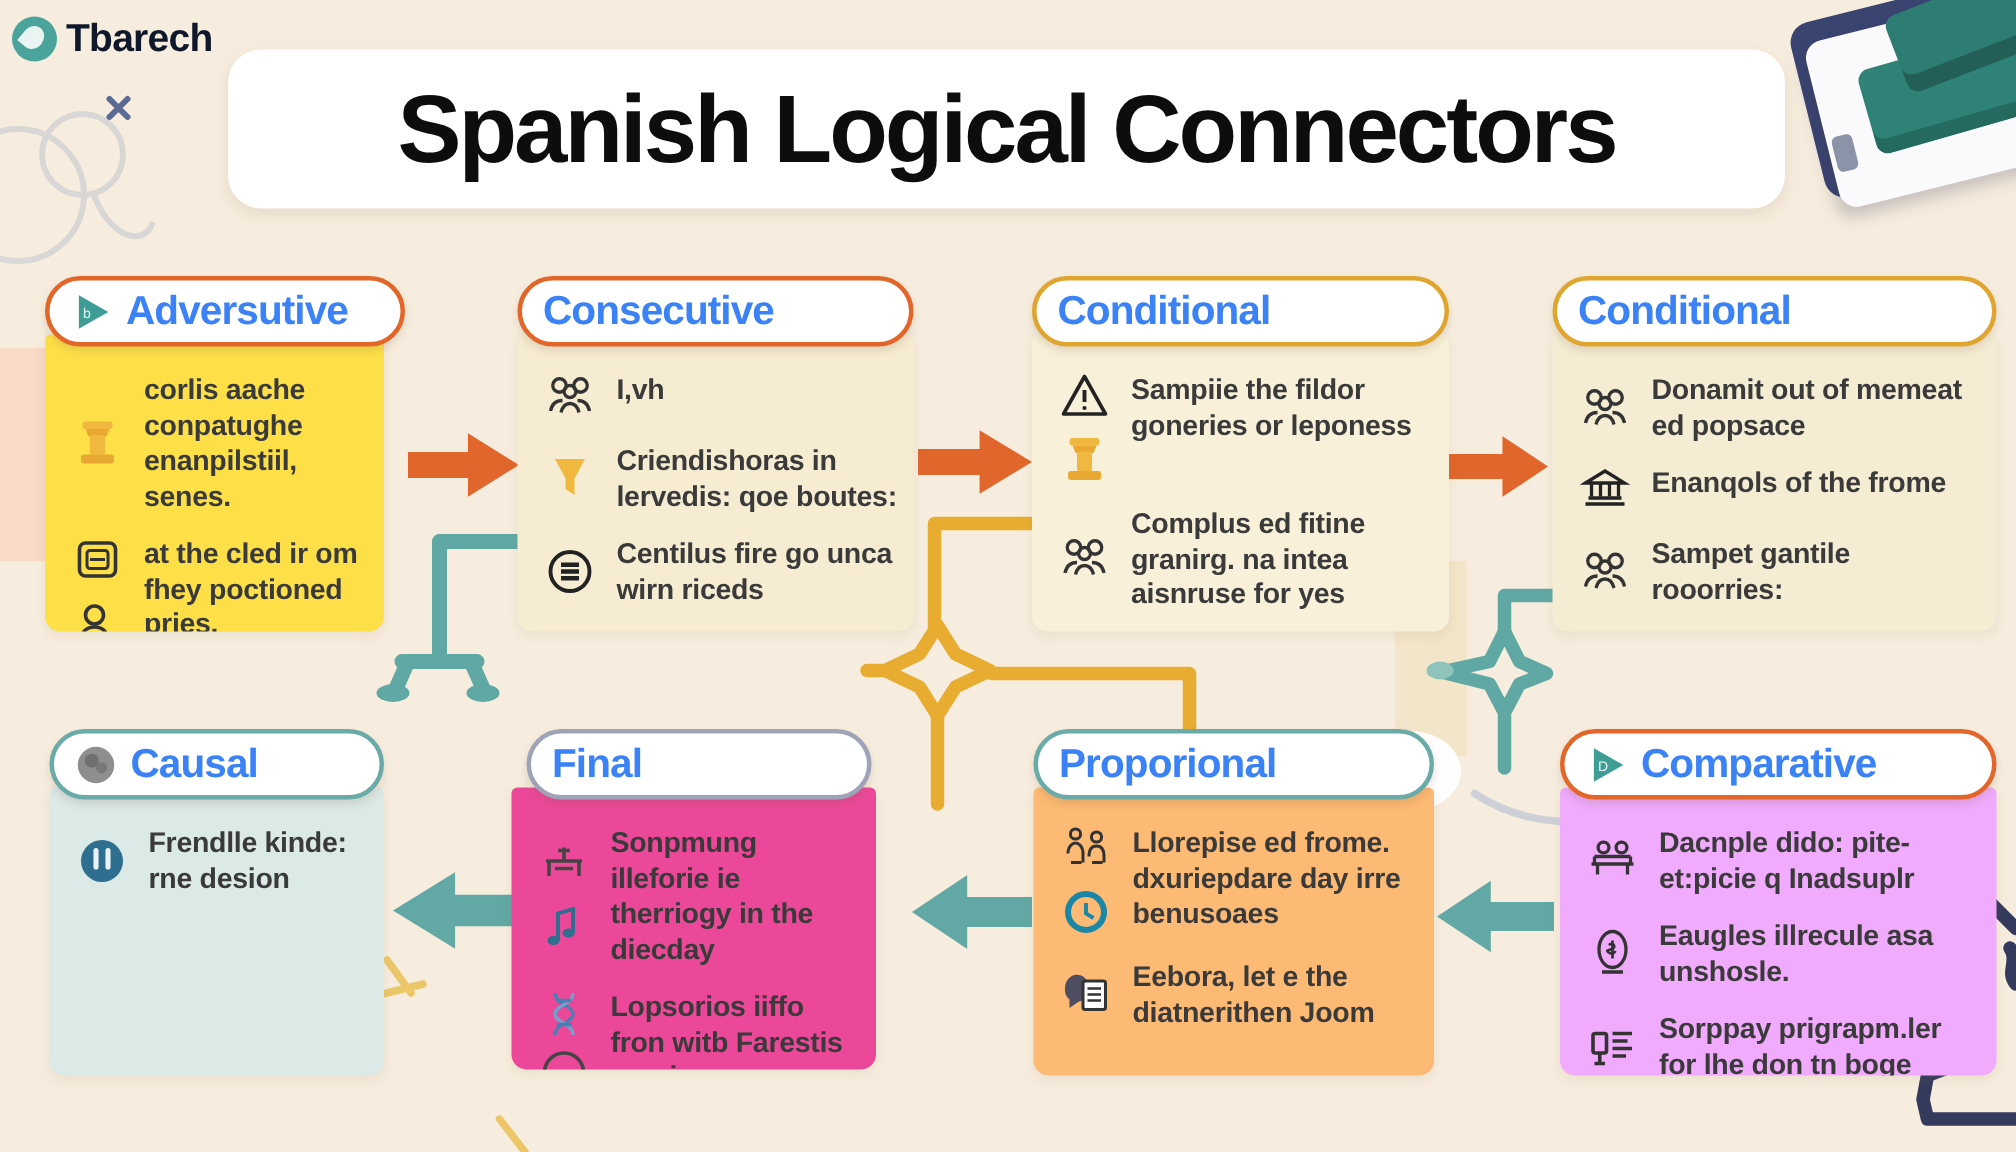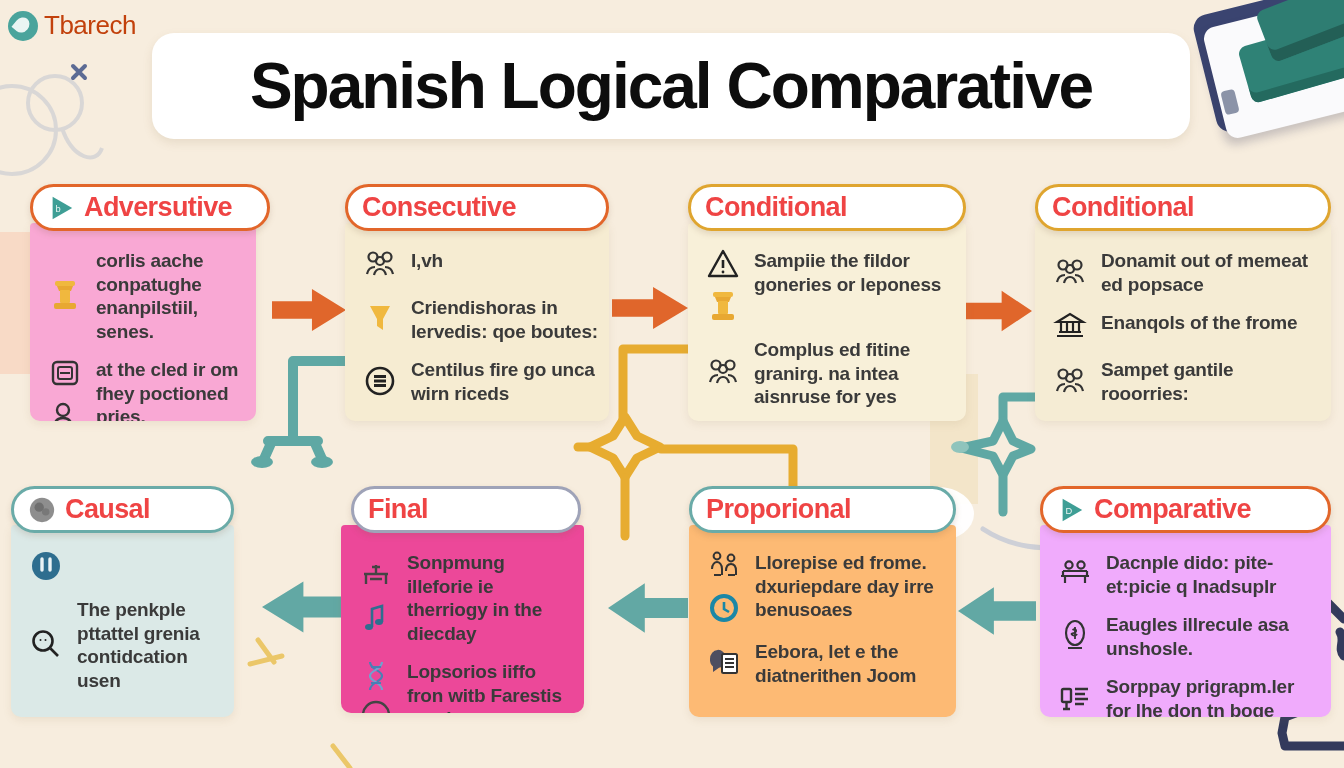--- a/index.html
+++ b/index.html
@@ -7,51 +7,51 @@
          background:#F7EDDE;font-family:"Liberation Sans",sans-serif;}
   .patch{position:absolute;}
   .patch1{left:0;top:232px;width:30px;height:142px;background:#F8DAC6;}
   .patch2{left:930px;top:374px;width:48px;height:130px;background:#F3E5C9;}
 
   
   .logo{position:absolute;left:8px;top:10px;display:flex;align-items:center;gap:6px;}
   .logo-mark{width:30px;height:30px;border-radius:50%;background:#4AA49C;position:relative;flex:0 0 auto;}
   .logo-mark::after{content:"";position:absolute;left:7px;top:6px;width:14px;height:16px;
       border-radius:50% 50% 50% 0;background:#EAF5F3;transform:rotate(40deg);}
-  .logo-text{font-size:26px;font-weight:400;color:#c2410c;letter-spacing:-0.5px;text-align:right;}
+  .logo-text{font-size:26px;font-weight:700;color:#0f172a;letter-spacing:-0.5px;text-align:right;}
 
   
   .title-banner{position:absolute;left:152px;top:33px;width:1038px;height:106px;background:#FFFFFF;
       border-radius:22px;display:flex;align-items:center;justify-content:center;
       box-shadow:0 4px 10px rgba(150,120,80,.15);}
   .title-banner h1{margin:0;font-size:64px;font-weight:800;color:#0D0D0D;letter-spacing:-2px;}
 
   
   .card{position:absolute;}
   .card-header{position:relative;z-index:2;height:47px;background:#FFFFFF;border:3px solid #E2662A;
       border-radius:26px;display:flex;align-items:center;gap:9px;padding:0 14px;
       box-shadow:0 3px 6px rgba(120,90,60,.18);box-sizing:border-box;}
-  .card-title{font-size:27px;font-weight:800;color:#ef4444;letter-spacing:-0.6px;white-space:nowrap;}
+  .card-title{font-size:27px;font-weight:800;color:#3b82f6;letter-spacing:-0.6px;white-space:nowrap;}
   .card-body{position:relative;z-index:1;margin-top:-8px;border-radius:4px 4px 10px 10px;
       padding:24px 10px 12px 12px;display:flex;flex-direction:column;gap:13px;
       box-sizing:border-box;box-shadow:0 3px 8px rgba(150,120,80,.12);overflow:hidden;}
   .card-item{display:flex;gap:8px;}
   .icon-col{flex:0 0 46px;display:flex;flex-direction:column;align-items:center;justify-content:center;gap:8px;}
   .icon{width:34px;height:34px;display:block;}
   .icon svg{width:100%;height:100%;display:block;}
   .item-text{font-size:19px;line-height:1.24;font-weight:600;color:#3A3A3A;letter-spacing:-0.2px;padding-top:2px;}
   .hdr-icon{width:28px;height:28px;flex:0 0 auto;}
   .hdr-icon svg{width:100%;height:100%;display:block;}
 
   .card-1{left:30px;top:184px;width:226px;}  .card-1 .card-header{width:240px;}
   .card-1 .card-body{height:198px;}
   .card-2{left:345px;top:184px;width:264px;} .card-2 .card-body{height:198px;}
   .card-3{left:688px;top:184px;width:278px;} .card-3 .card-body{height:198px;}
   .card-4{left:1035px;top:184px;width:296px;}.card-4 .card-body{height:198px;}
-  .card-5{left:11px;top:486px;width:223px;}  .card-5 .card-body{height:192px;}
+  .card-5{left:33px;top:486px;width:223px;}  .card-5 .card-body{height:192px;}
   .card-6{left:341px;top:486px;width:243px;} .card-6 .card-header{margin-left:10px;width:230px;}
   .card-6 .card-body{height:188px;}
   .card-7{left:689px;top:486px;width:267px;} .card-7 .card-body{height:192px;}
   .card-8{left:1040px;top:486px;width:291px;}.card-8 .card-body{height:192px;}
 
   
   .arrow{position:absolute;}
   .arrow-right{clip-path:polygon(0% 32%,54% 32%,54% 6%,100% 50%,54% 94%,54% 68%,0% 68%);}
   .arrow-left{clip-path:polygon(100% 32%,46% 32%,46% 6%,0% 50%,46% 94%,46% 68%,100% 68%);}
   .ar1{left:272px;top:286px;width:74px;height:48px;}
@@ -82,21 +82,21 @@
 
   <div class="patch patch1"></div>
   <div class="patch patch2"></div>
 
   <div class="logo">
     <span class="logo-mark"></span>
     <span class="logo-text">Tbarech</span>
   </div>
 
   <div class="title-banner">
-    <h1>Spanish Logical Comparative</h1>
+    <h1>Spanish Logical Connectors</h1>
   </div>
 
   <div class="books">
     <div class="tablet-back"></div>
     <div class="tablet"></div>
     <div class="book1"></div>
     <div class="book2"></div>
     <div class="clip"></div>
   </div>
 
@@ -157,21 +157,21 @@
 <div class="card card-1">
       <div class="card-header" style="border-color: rgb(226, 102, 42);">
         <span class="hdr-icon">
           <svg viewBox="0 0 30 30">
             <path d="M6 3 L27 15 L6 27 Z" fill="#3E9E95"></path>
             <text x="9" y="19" font-size="10" fill="#E8F5F3">b</text>
           </svg>
         </span>
         <span class="card-title">Adversutive</span>
       </div>
-      <div class="card-body" style="background: #f9a8d4;">
+      <div class="card-body" style="background: #fde047;">
         <div class="card-item">
           <div class="icon-col">
             <span class="icon">
               <svg viewBox="0 0 34 34">
                 <g fill="#F0B83E">
                   <rect x="7" y="3" width="20" height="5" rx="2"></rect>
                   <path d="M9 8h16l-2 5H11z" fill="#E8A832"></path>
                   <rect x="12" y="12" width="10" height="13" rx="1"></rect>
                   <rect x="6" y="25" width="22" height="6" rx="2" fill="#E8A832"></rect>
                 </g>
@@ -342,33 +342,21 @@
       <div class="card-body" style="background: rgb(219, 233, 231);">
         <div class="card-item">
           <div class="icon-col">
             <span class="icon">
               <svg viewBox="0 0 34 34">
                 <circle cx="17" cy="17" r="14" fill="#2E6E8F"></circle>
                 <path d="M13 10v11M21 10v11" stroke="#EAF3F5" stroke-width="3.4" stroke-linecap="round"></path>
               </svg>
             </span>
           </div>
-        </div>
-        <div class="card-item">
-          <div class="icon-col">
-            <span class="icon">
-              <svg viewBox="0 0 34 34" fill="none" stroke="#222" stroke-width="2.6">
-                <circle cx="14" cy="14" r="9.5"></circle>
-                <path d="M21.5 21.5 29 29"></path>
-                <circle cx="11.5" cy="13" r="1" fill="#222" stroke="none"></circle>
-                <circle cx="16.5" cy="13" r="1" fill="#222" stroke="none"></circle>
-              </svg>
-            </span>
-          </div>
-          <div class="item-text">The penkple pttattel grenia contidcation usen</div>
+          <div class="item-text">Frendlle kinde: rne desion</div>
         </div>
       </div>
     </div>
     <div class="card card-6">
       <div class="card-header" style="border-color: rgb(159, 163, 184);">
         <span class="card-title">Final</span>
       </div>
       <div class="card-body" style="background: #ec4899;">
         <div class="card-item">
           <div class="icon-col">

